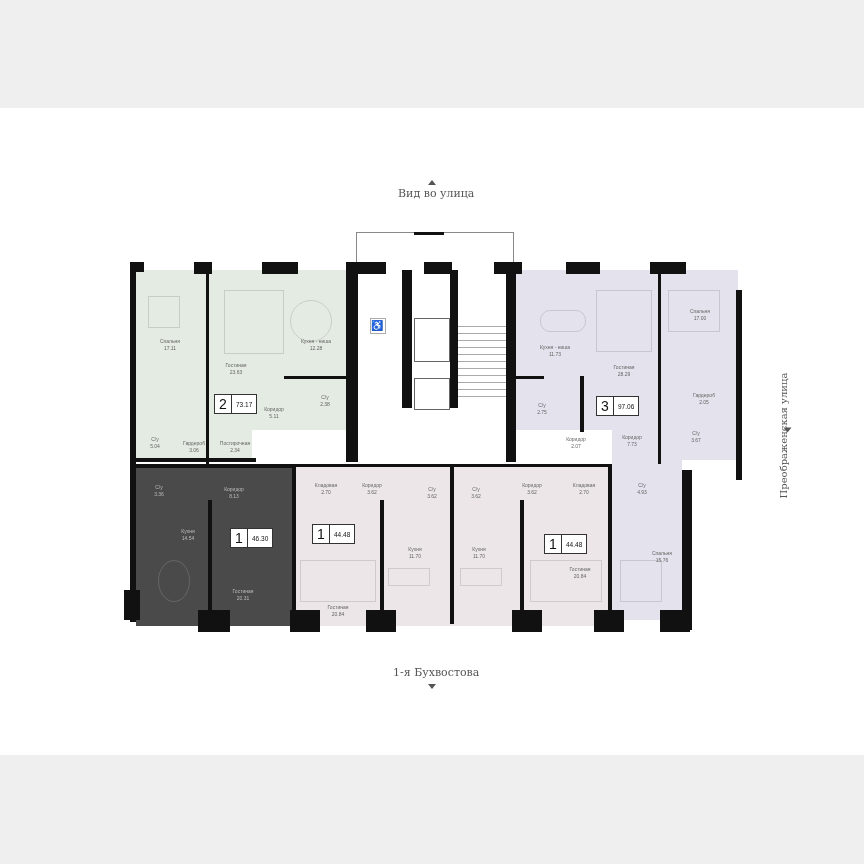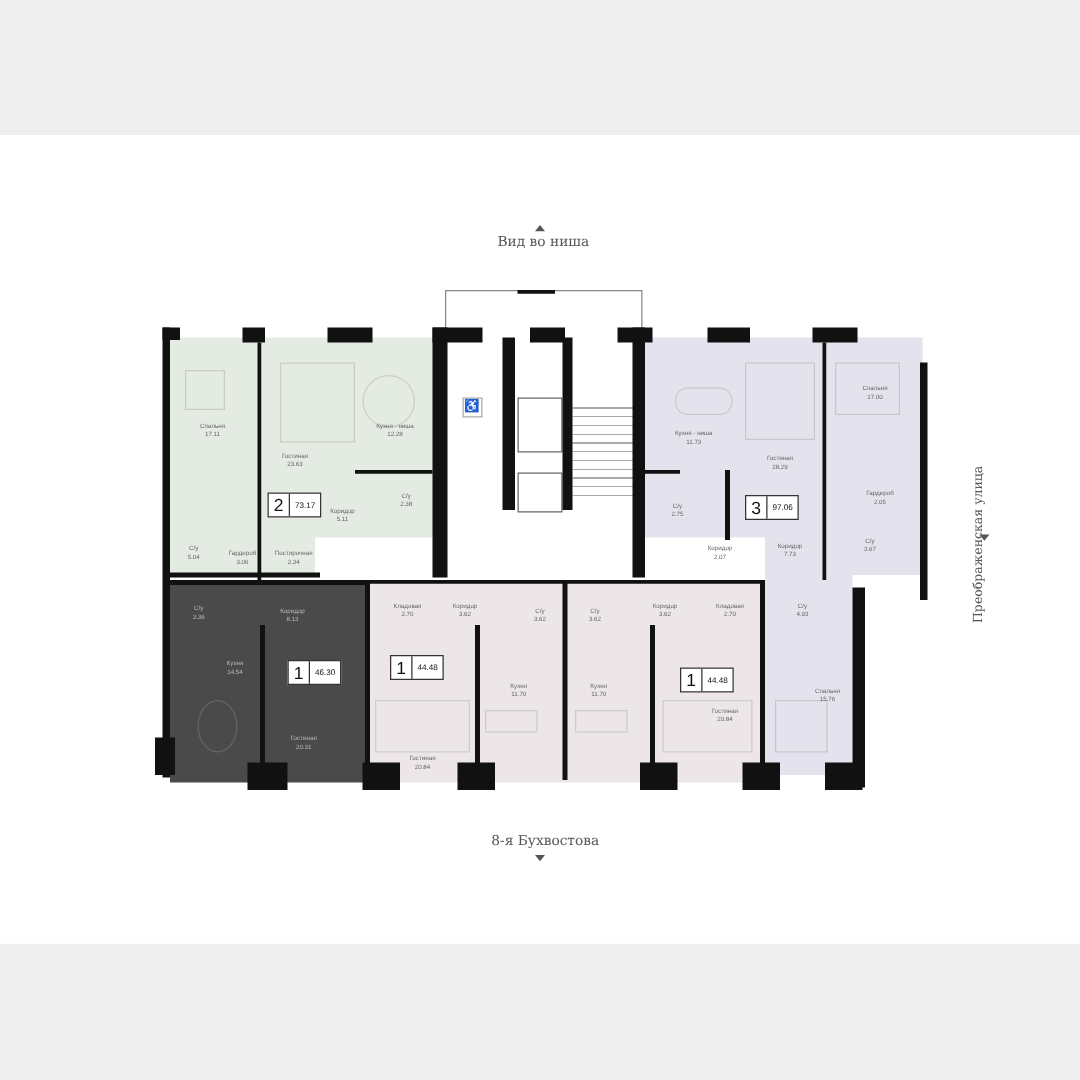--- a/index.html
+++ b/index.html
@@ -17,23 +17,23 @@
   .tri-down{width:0;height:0;border-left:4px solid transparent;border-right:4px solid transparent;border-top:5px solid #555;position:absolute;}
   .furn{position:absolute;border:1px solid rgba(0,0,0,0.12);}
   .dark .room{color:#bbb;}
 </style>
 </head>
 <body>
 
 <div class="canvas"></div>
 
 <div class="tri-up" style="left:428px;top:180px;"></div>
-<div class="label" style="left:398px;top:187px;">Вид во ниша</div>
+<div class="label" style="left:398px;top:187px;">Вид во улица</div>
 
-<div class="label" style="left:393px;top:666px;">8-я Бухвостова</div>
+<div class="label" style="left:393px;top:666px;">1-я Бухвостова</div>
 <div class="tri-down" style="left:428px;top:684px;"></div>
 
 <div class="label" style="left:713px;top:430px;transform:rotate(-90deg);transform-origin:center;width:140px;text-align:center;font-size:10px;">Преображенская улица</div>
 <div class="abs" style="left:785px;top:426px;width:0;height:0;border-top:4px solid transparent;border-bottom:4px solid transparent;border-left:5px solid #555;transform:rotate(90deg);"></div>
 
 <div class="abs" style="left:0;top:0;width:864px;height:864px;">
 
   <div class="abs" style="left:356px;top:232px;width:156px;height:40px;border:1px solid #888;background:#fff;"></div>
   <div class="wall" style="left:414px;top:232px;width:30px;height:3px;"></div>
 

